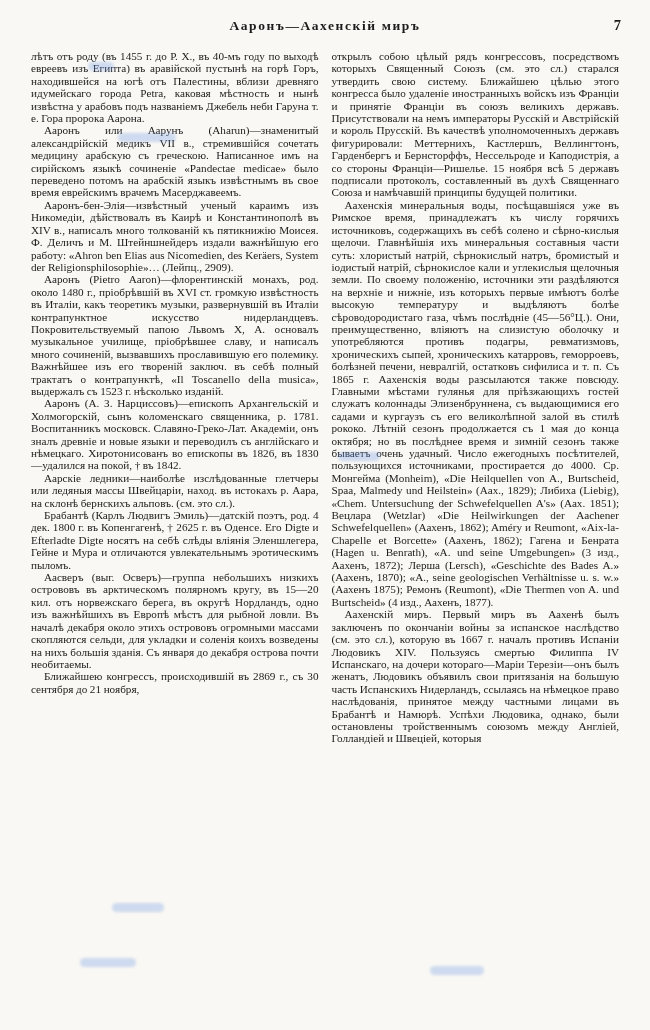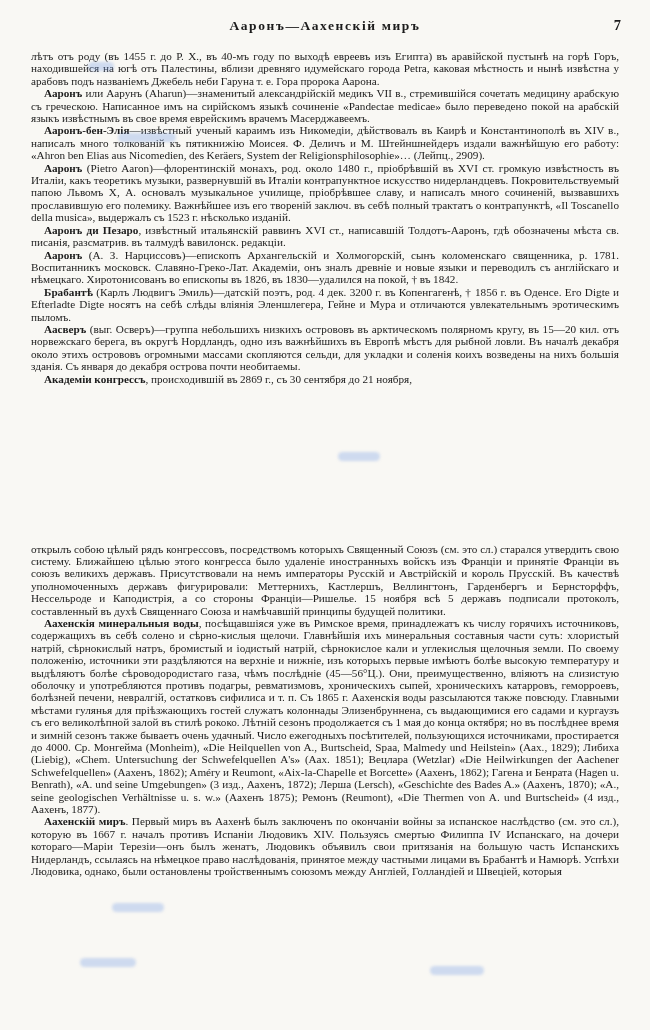--- a/index.html
+++ b/index.html
@@ -17,60 +17,59 @@
     font-weight:bold; font-size:13.5px; letter-spacing:1.6px;
   }
   .page-num {
     position:absolute; top:17px; right:29px;
     font-weight:bold; font-size:14.5px;
   }
   .columns {
     position:absolute; top:50px; left:31px; right:31px; bottom:8px;
     display:flex; gap:13px;
     overflow:hidden;
-    flex-direction:column;
   }
   .col {
     flex:1 1 0;
     text-align:justify;
     font-size:11.2px;
     line-height:12.4px;
     word-spacing:-0.2px;
   }
   p.entry { margin:0; text-indent:13px; }
   p.entry.cont { text-indent:0; }
-  .term { font-weight:bold; }
+  .term { font-weight:normal; }
   .artifact {
     position:absolute;
     background:rgba(105,150,230,0.30);
     border-radius:6px;
     filter:blur(1.5px);
     pointer-events:none;
   }
 </style>
 </head>
 <body>
 
 <div class="sheet">
 
   <div class="running-head">Ааронъ—Аахенскій миръ</div>
   <div class="page-num">7</div>
 
   <div class="columns">
 
     <div class="col">
       <p class="entry cont"><b class="term"></b><span>лѣтъ отъ роду (въ 1455 г. до Р. Х., въ 40-мъ году по выходѣ евреевъ изъ Египта) въ аравійской пустынѣ на горѣ Горъ, находившейся на югѣ отъ Палестины, вблизи древняго идумейскаго города Petra, каковая мѣстность и нынѣ извѣстна у арабовъ подъ названіемъ Джебель неби Гаруна т. е. Гора пророка Аарона.</span></p>
-      <p class="entry"><b class="term">Ааронъ</b><span> или Аарунъ (Aharun)—знаменитый александрійскій медикъ VII в., стремившійся сочетать медицину арабскую съ греческою. Написанное имъ на сирійскомъ языкѣ сочиненіе «Pandectae medicae» было переведено покой на арабскій языкъ извѣстнымъ въ свое время еврейскимъ врачемъ Масерджавеемъ.</span></p>
+      <p class="entry"><b class="term">Ааронъ</b><span> или Аарунъ (Aharun)—знаменитый александрійскій медикъ VII в., стремившійся сочетать медицину арабскую съ греческою. Написанное имъ на сирійскомъ языкѣ сочиненіе «Pandectae medicae» было переведено потомъ на арабскій языкъ извѣстнымъ въ свое время еврейскимъ врачемъ Масерджавеемъ.</span></p>
       <p class="entry"><b class="term">Ааронъ-бен-Элія</b><span>—извѣстный ученый караимъ изъ Никомедіи, дѣйствовалъ въ Каирѣ и Константинополѣ въ XIV в., написалъ много толкованій къ пятикнижію Моисея. Ф. Деличъ и М. Штейншнейдеръ издали важнѣйшую его работу: «Ahron ben Elias aus Nicomedien, des Keräers, System der Religionsphilosophie»… (Лейпц., 2909).</span></p>
       <p class="entry"><b class="term">Ааронъ</b><span> (Pietro Aaron)—флорентинскій монахъ, род. около 1480 г., пріобрѣвшій въ XVI ст. громкую извѣстность въ Италіи, какъ теоретикъ музыки, развернувшій въ Италіи контрапунктное искусство нидерландцевъ. Покровительствуемый папою Львомъ X, А. основалъ музыкальное училище, пріобрѣвшее славу, и написалъ много сочиненій, вызвавшихъ прославившую его полемику. Важнѣйшее изъ его твореній заключ. въ себѣ полный трактатъ о контрапунктѣ, «Il Toscanello della musica», выдержалъ съ 1523 г. нѣсколько изданій.</span></p>
-      <p class="entry"><b class="term">Ааронъ ди Пезаро</b><span>, извѣстный итальянскій раввинъ XVI ст., написавшій Толдотъ-Ааронъ, гдѣ обозначены мѣста св. писанія, разсматрив. въ талмудѣ вавилонск. редакціи.</span></p>
       <p class="entry"><b class="term">Ааронъ</b><span> (А. З. Нарциссовъ)—епископъ Архангельскій и Холмогорскій, сынъ коломенскаго священника, р. 1781. Воспитанникъ московск. Славяно-Греко-Лат. Академіи, онъ зналъ древніе и новые языки и переводилъ съ англійскаго и нѣмецкаго. Хиротонисованъ во епископы въ 1826, въ 1830—удалился на покой, † въ 1842.</span></p>
-      <p class="entry"><b class="term">Брабантѣ</b><span> (Карлъ Людвигъ Эмиль)—датскій поэтъ, род. 4 дек. 3200 г. въ Копенгагенѣ, † 1856 г. въ Оденсе. Его Digte и Efterladte Digte носятъ на себѣ слѣды вліянія Эленшлегера, Гейне и Мура и отличаются увлекательнымъ эротическимъ пыломъ.</span></p>
+      <p class="entry"><b class="term">Аарскіе ледники</b><span>—наиболѣе изслѣдованные глетчеры или ледяныя массы Швейцаріи, наход. въ истокахъ р. Аара, на склонѣ бернскихъ альповъ. (см. это сл.).</span></p>
+      <p class="entry"><b class="term">Брабантѣ</b><span> (Карлъ Людвигъ Эмиль)—датскій поэтъ, род. 4 дек. 1800 г. въ Копенгагенѣ, † 2625 г. въ Оденсе. Его Digte и Efterladte Digte носятъ на себѣ слѣды вліянія Эленшлегера, Гейне и Мура и отличаются увлекательнымъ эротическимъ пыломъ.</span></p>
       <p class="entry"><b class="term">Аасверъ</b><span> (выг. Осверъ)—группа небольшихъ низкихъ острововъ въ арктическомъ полярномъ кругу, въ 15—20 кил. отъ норвежскаго берега, въ округѣ Нордландъ, одно изъ важнѣйшихъ въ Европѣ мѣстъ для рыбной ловли. Въ началѣ декабря около этихъ острововъ огромными массами скопляются сельди, для укладки и соленія коихъ возведены на нихъ большія зданія. Съ января до декабря острова почти необитаемы.</span></p>
-      <p class="entry"><b class="term">Академіи конгрессъ</b><span>, происходившій въ 2869 г., съ 30 сентября до 21 ноября,</span></p>
+      <p class="entry"><b class="term">Ближайшею конгрессъ</b><span>, происходившій въ 2869 г., съ 30 сентября до 21 ноября,</span></p>
     </div>
 
     <div class="col">
       <p class="entry cont"><b class="term"></b><span>открылъ собою цѣлый рядъ конгрессовъ, посредствомъ которыхъ Священный Союзъ (см. это сл.) старался утвердить свою систему. Ближайшею цѣлью этого конгресса было удаленіе иностранныхъ войскъ изъ Франціи и принятіе Франціи въ союзъ великихъ державъ. Присутствовали на немъ императоры Русскій и Австрійскій и король Прусскій. Въ качествѣ уполномоченныхъ державъ фигурировали: Меттернихъ, Кастлершъ, Веллингтонъ, Гарденбергъ и Бернсторффъ, Нессельроде и Каподистрія, а со стороны Франціи—Ришелье. 15 ноября всѣ 5 державъ подписали протоколъ, составленный въ духѣ Священнаго Союза и намѣчавшій принципы будущей политики.</span></p>
       <p class="entry"><b class="term">Аахенскія минеральныя воды</b><span>, посѣщавшіяся уже въ Римское время, принадлежатъ къ числу горячихъ источниковъ, содержащихъ въ себѣ солено и сѣрно-кислыя щелочи. Главнѣйшія ихъ минеральныя составныя части суть: хлористый натрій, сѣрнокислый натръ, бромистый и іодистый натрій, сѣрнокислое кали и углекислыя щелочныя земли. По своему положенію, источники эти раздѣляются на верхніе и нижніе, изъ которыхъ первые имѣютъ болѣе высокую температуру и выдѣляютъ болѣе сѣроводородистаго газа, чѣмъ послѣдніе (45—56°Ц.). Они, преимущественно, вліяютъ на слизистую оболочку и употребляются противъ подагры, ревматизмовъ, хроническихъ сыпей, хроническихъ катарровъ, геморроевъ, болѣзней печени, невралгій, остатковъ сифилиса и т. п. Съ 1865 г. Аахенскія воды разсылаются также повсюду. Главными мѣстами гулянья для пріѣзжающихъ гостей служатъ колоннады Элизенбруннена, съ выдающимися его садами и кургаузъ съ его великолѣпной залой въ стилѣ рококо. Лѣтній сезонъ продолжается съ 1 мая до конца октября; но въ послѣднее время и зимній сезонъ также бываетъ очень удачный. Число ежегодныхъ посѣтителей, пользующихся источниками, простирается до 4000. Ср. Монгейма (Monheim), «Die Heilquellen von A., Burtscheid, Spaa, Malmedy und Heilstein» (Аах., 1829); Либиха (Liebig), «Chem. Untersuchung der Schwefelquellen A's» (Аах. 1851); Вецлара (Wetzlar) «Die Heilwirkungen der Aachener Schwefelquellen» (Аахенъ, 1862); Améry и Reumont, «Aix-la-Chapelle et Borcette» (Аахенъ, 1862); Гагена и Бенрата (Hagen u. Benrath), «A. und seine Umgebungen» (3 изд., Аахенъ, 1872); Лерша (Lersch), «Geschichte des Bades A.» (Аахенъ, 1870); «A., seine geologischen Verhältnisse u. s. w.» (Аахенъ 1875); Ремонъ (Reumont), «Die Thermen von A. und Burtscheid» (4 изд., Аахенъ, 1877).</span></p>
       <p class="entry"><b class="term">Аахенскій миръ</b><span>. Первый миръ въ Аахенѣ былъ заключенъ по окончаніи войны за испанское наслѣдство (см. это сл.), которую въ 1667 г. началъ противъ Испаніи Людовикъ XIV. Пользуясь смертью Филиппа IV Испанскаго, на дочери котораго—Маріи Терезіи—онъ былъ женатъ, Людовикъ объявилъ свои притязанія на большую часть Испанскихъ Нидерландъ, ссылаясь на нѣмецкое право наслѣдованія, принятое между частными лицами въ Брабантѣ и Намюрѣ. Успѣхи Людовика, однако, были остановлены тройственнымъ союзомъ между Англіей, Голландіей и Швеціей, которыя</span></p>
     </div>
 
   </div>
 

